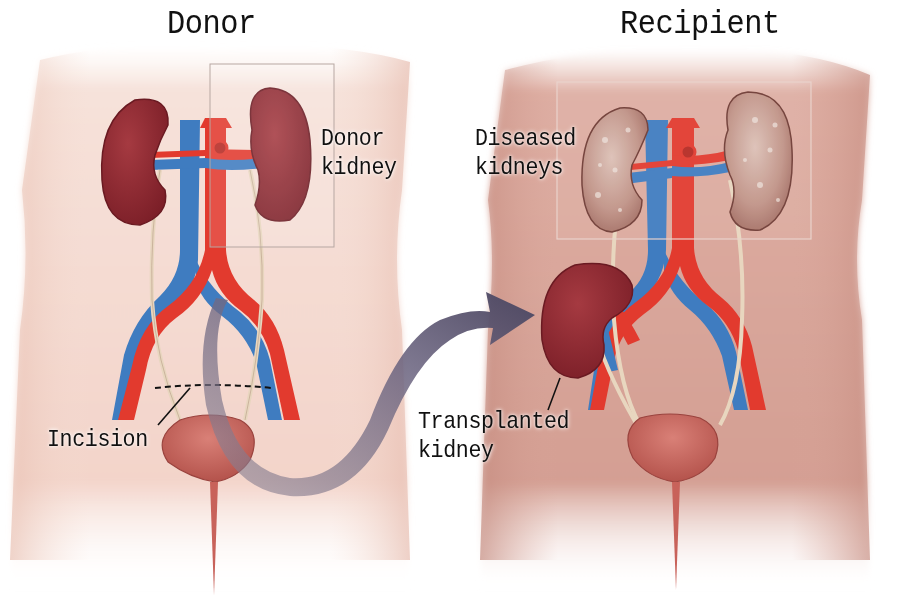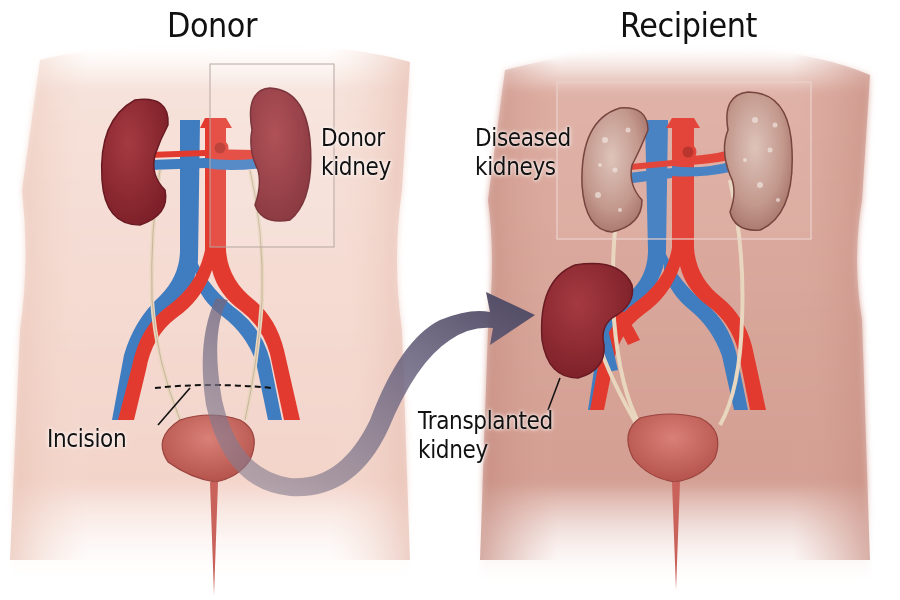--- a/index.html
+++ b/index.html
@@ -1,17 +1,17 @@
 <!DOCTYPE html>
 <html><head>
 <meta charset="utf-8">
 <style>
   html, body { margin: 0; padding: 0; background: #ffffff; }
   body { width: 900px; height: 600px; overflow: hidden; position: relative; font-family: "DejaVu Sans", "Liberation Sans", sans-serif; }
-  .stage { position: absolute; left: 0; top: 0; width: 900px; height: 600px; }
+  .stage { position: absolute; left: 0; top: 0; width: 900px; height: 600px; font-family: Liberation Mono, monospace; }
   .title { position: absolute; top: 6px; font-size: 33px; color: #111; letter-spacing: -0.5px; transform: scaleX(0.92); transform-origin: left top; }
   .label { position: absolute; font-size: 24px; line-height: 29px; color: #111; letter-spacing: -0.4px; transform: scaleX(0.9); transform-origin: left top; text-shadow: 0 0 6px rgba(255,255,255,0.9), 0 0 3px rgba(255,255,255,0.9); }
   svg { position: absolute; left: 0; top: 0; }
 </style>
 </head>
 <body>
 
 <div class="stage">
 <svg width="900" height="600" viewBox="0 0 900 600">
   <defs>

